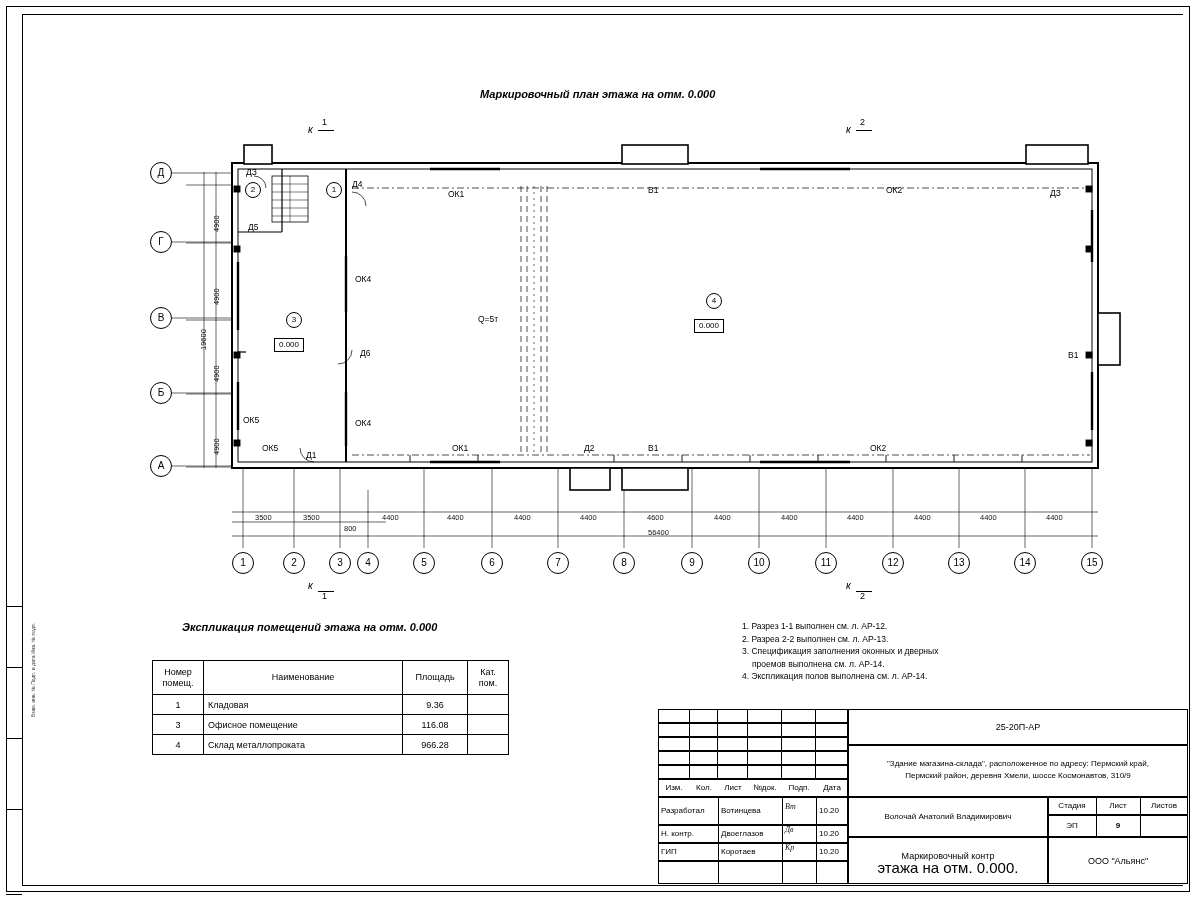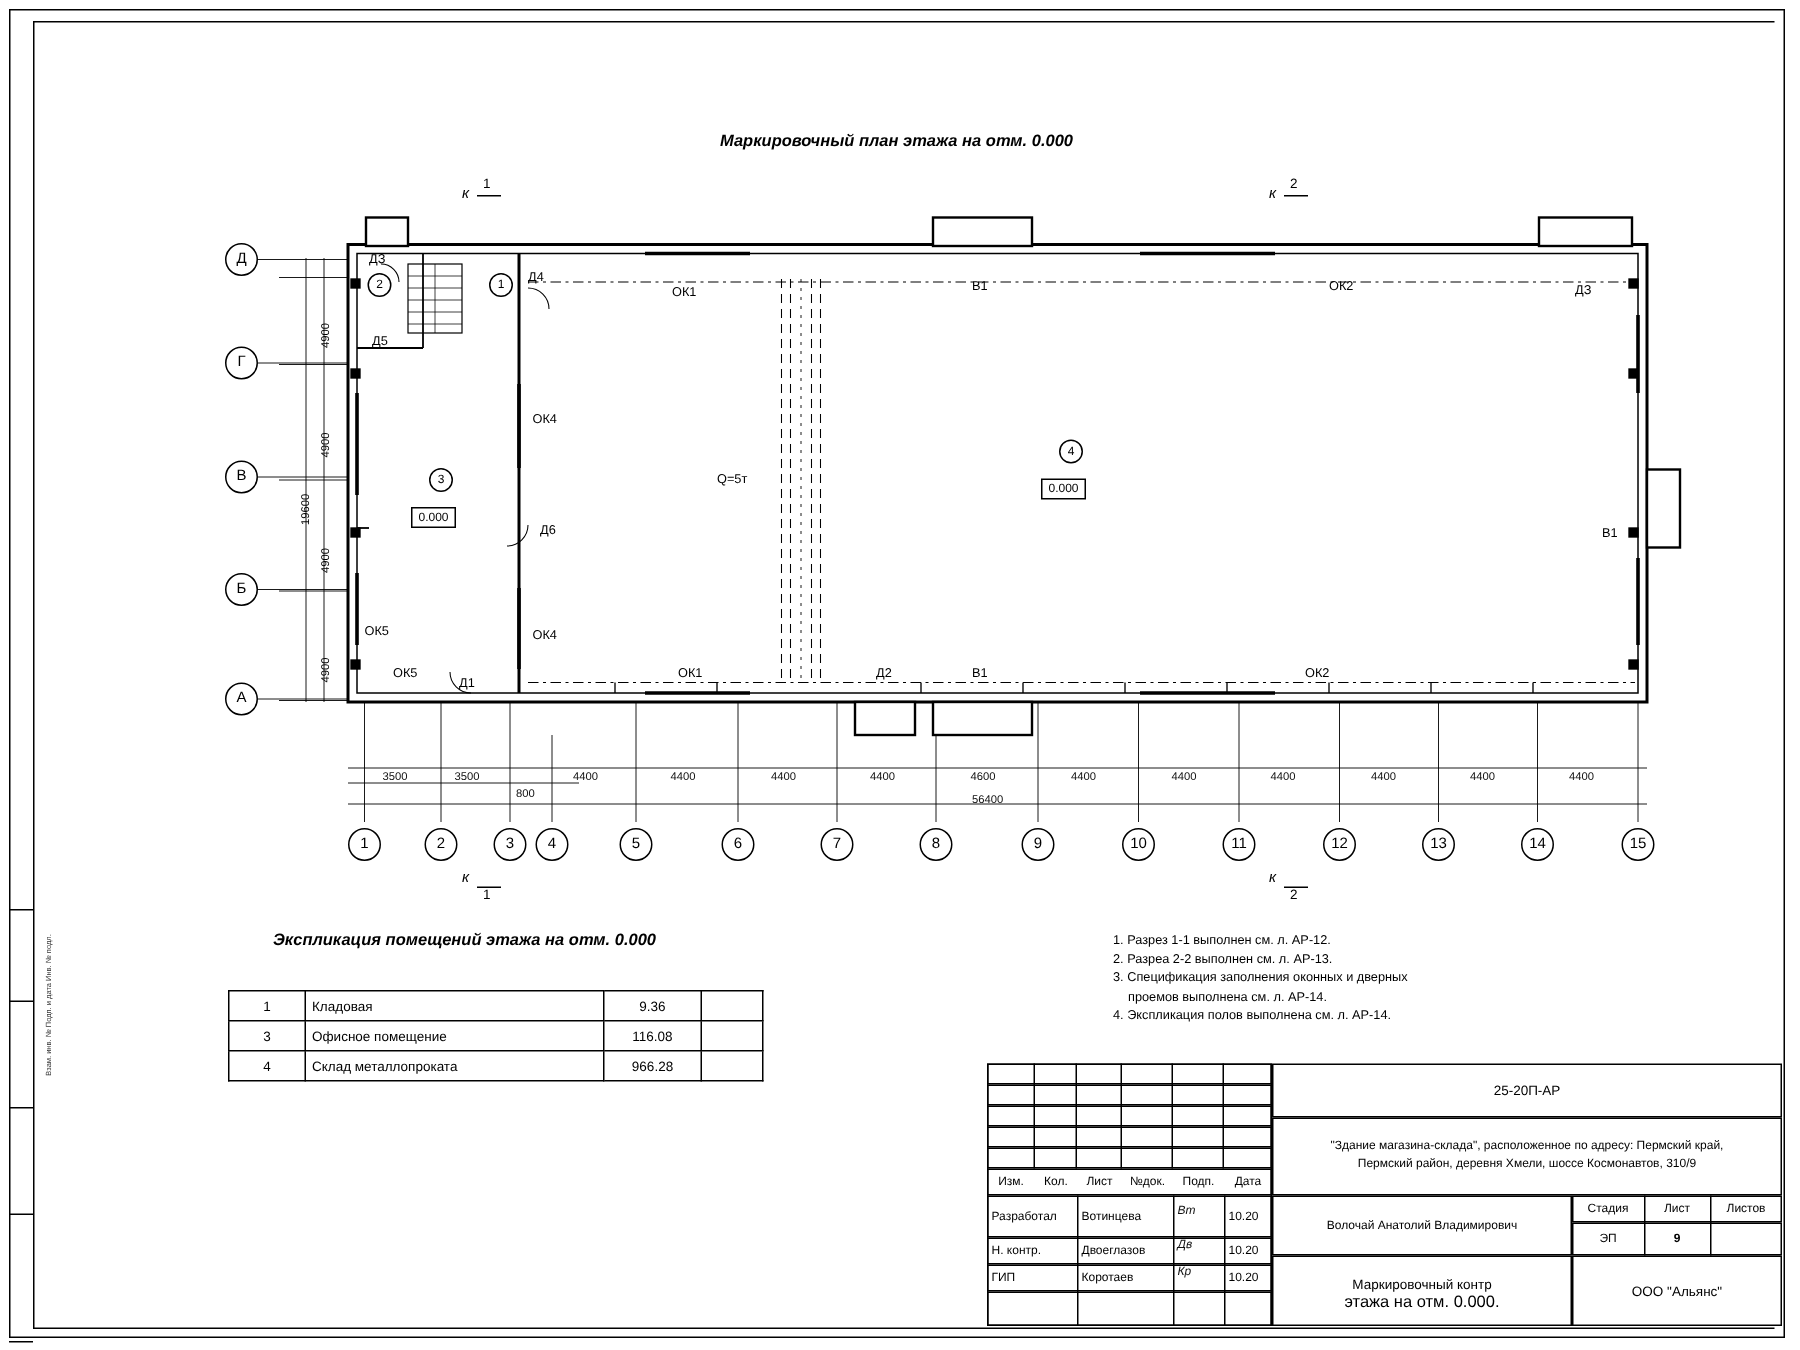--- a/index.html
+++ b/index.html
@@ -89,21 +89,21 @@
   .notes { position:absolute; left:742px; top:620px; font-size:8.5px; line-height:12.5px; }
   .notes div { white-space:nowrap; }
   .notes .ind { padding-left:10px; }
 
   
   #stamp { position:absolute; left:658px; top:709px; width:530px; height:175px; }
   #stamp .bx { position:absolute; box-sizing:border-box; border:1px solid #000; }
   #stamp .t { position:absolute; font-size:8px; line-height:10px;text-align:center; }
   #stamp .tc { text-align:center; }
   .stamp-hdr { font-weight:normal; font-size:8px; }
-  .sig { font-family:Liberation Sans, sans-serif; font-style:italic; font-size:11px; color:#111; }
+  .sig { font-family:Liberation Serif, serif; font-style:italic; font-size:11px; color:#111; }
 </style>
 </head>
 <body>
 
 <div class="sheet-border"></div>
 <div class="sheet-inner"></div>
 
 <div class="left-stamp">
   <div class="cell" style="height:60px"></div>
   <div class="cell" style="height:70px"></div>
@@ -330,20 +330,26 @@
   <div class="lbl" style="left:584px; top:443px">Д2</div>
   <div class="lbl" style="left:648px; top:443px">В1</div>
   <div class="lbl" style="left:870px; top:443px">ОК2</div>
   <div class="lbl" style="left:1068px; top:350px">В1</div>
 </div>
 
 <div class="expl-title">Экспликация помещений этажа на отм. 0.000</div>
 
 <table class="expl">
   <tbody>
+      <tr class="row-h">
+    <th class="c-num">Номер помещ.</th>
+    <th class="c-name" style="text-align:center">Наименование</th>
+    <th class="c-area">Площадь</th>
+    <th class="c-kat">Кат. пом.</th>
+  </tr>
   <tr class="row-d">
     <td class="c-num">1</td>
     <td class="c-name">Кладовая</td>
     <td class="c-area">9.36</td>
     <td class="c-kat"></td>
   </tr>
   <tr class="row-d">
     <td class="c-num">3</td>
     <td class="c-name">Офисное помещение</td>
     <td class="c-area">116.08</td>
@@ -417,21 +423,21 @@
 
   <div class="bx" style="left:190px; top:36px; width:340px; height:52px"></div>
   <div class="t tc" style="left:192px; top:50px; width:336px">"Здание магазина-склада", расположенное по адресу: Пермский край,</div>
   <div class="t tc" style="left:192px; top:62px; width:336px">Пермский район, деревня Хмели, шоссе Космонавтов, 310/9</div>
 
   <div class="bx" style="left:190px; top:88px; width:200px; height:40px"></div>
   <div class="t tc" style="left:192px; top:103px; width:196px">Волочай Анатолий Владимирович</div>
 
   <div class="bx" style="left:190px; top:128px; width:200px; height:47px"></div>
   <div class="t tc" style="left:192px; top:142px; width:196px; font-size:9px">Маркировочный контр</div>
-  <div class="t tc" style="left:192px; top:154px; width:196px; font-size:11px">этажа на отм. 0.000.</div>
+  <div class="t tc" style="left:192px; top:154px; width:196px; font-size:15px">этажа на отм. 0.000.</div>
 
   <div class="bx" style="left:390px; top:88px; width:140px; height:18px"></div>
   <div class="bx" style="left:390px; top:106px; width:140px; height:22px"></div>
   <div class="bx" style="left:438px; top:88px; width:0; height:40px; border:none; border-left:1px solid #000"></div>
   <div class="bx" style="left:482px; top:88px; width:0; height:40px; border:none; border-left:1px solid #000"></div>
   <div class="t tc stamp-hdr" style="left:390px; top:92px; width:48px">Стадия</div>
   <div class="t tc stamp-hdr" style="left:438px; top:92px; width:44px">Лист</div>
   <div class="t tc stamp-hdr" style="left:482px; top:92px; width:48px">Листов</div>
   <div class="t tc" style="left:390px; top:112px; width:48px; font-weight:normal">ЭП</div>
   <div class="t tc" style="left:438px; top:112px; width:44px; font-weight:bold">9</div>

